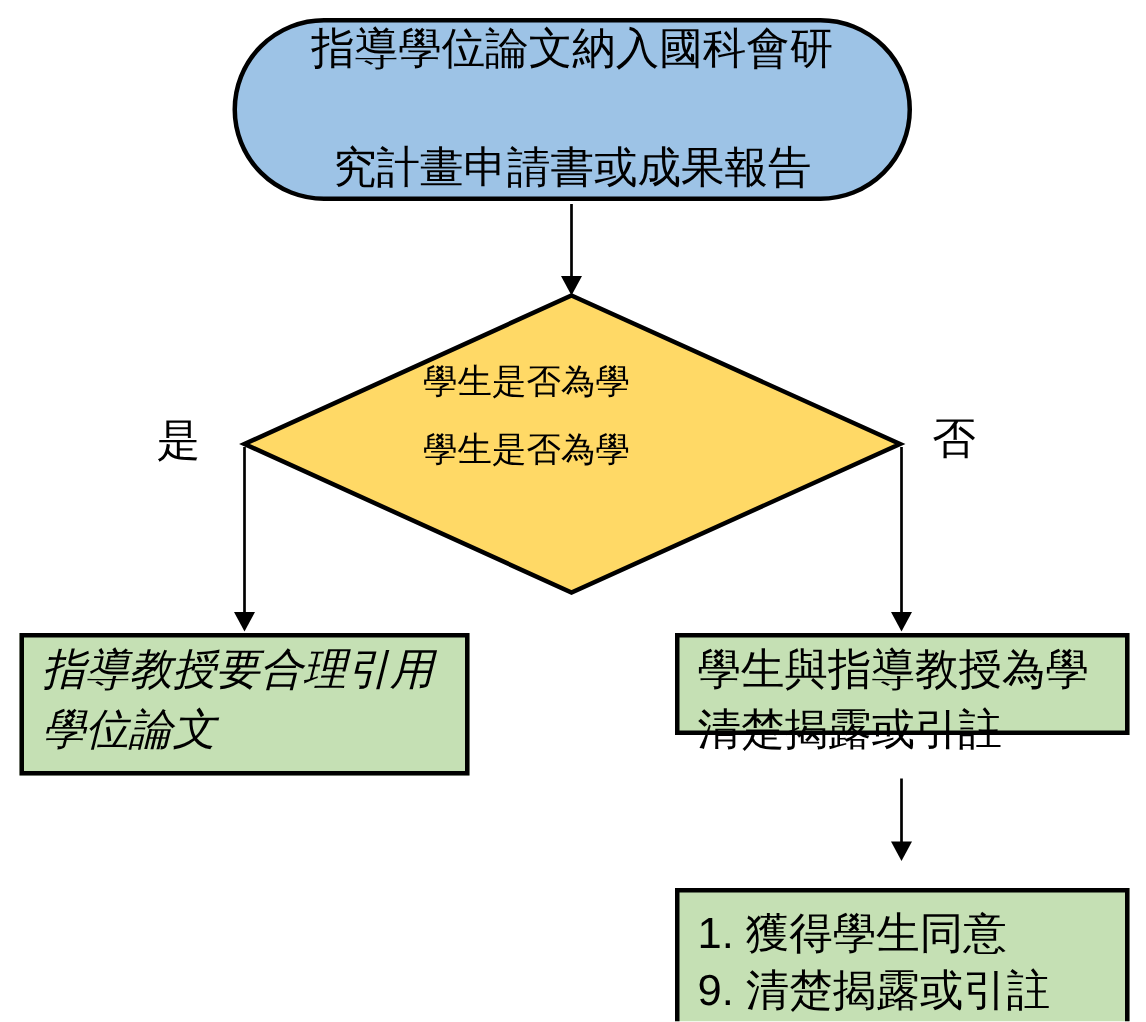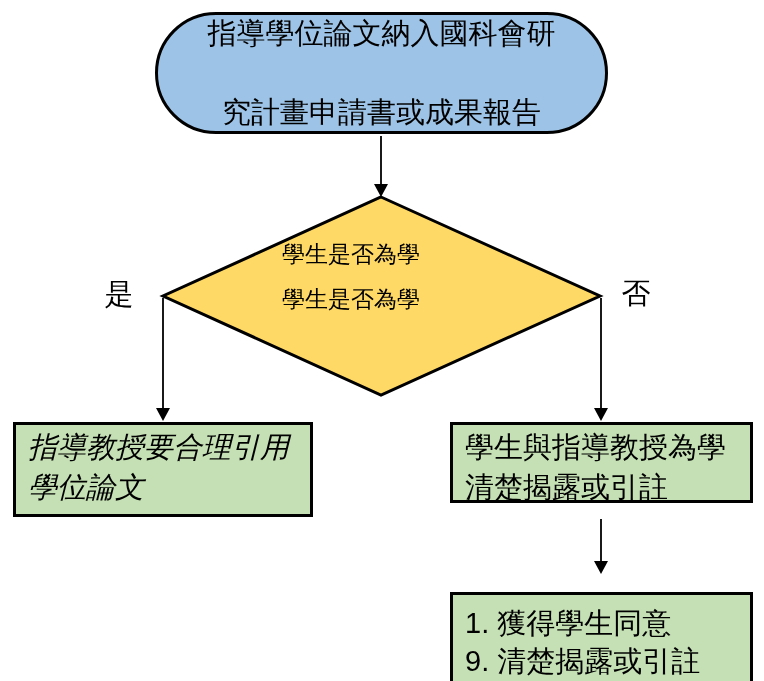--- a/index.html
+++ b/index.html
@@ -50,21 +50,21 @@
     text-align: center;
     line-height: 37px;
     gap: 42px;
   }
   .process {
     background: var(--process-fill, #c5e0b4);
     border: 3px solid var(--stroke, #000000);
     padding: 2px 6px 0 12px;
   }
   #proc-yes { left: 13px;  top: 422px; width: 300px; height: 95px; font-style: italic; }
-  #proc-no  { left: 450px; top: 422px; width: 303px; height: 81px; }
+  #proc-no  { left: 450px; top: 422px; width: 303px; height: 68px; }
   #proc-no2 { left: 450px; top: 592px; width: 303px; height: 105px; padding-top: 9px; line-height: 38px; }
   .decision-text {
     position: absolute;
     left: 282px; top: 232px;
     width: 205px;
     font-size: 23px;
     line-height: 45px;
     text-align: left;
   }
   .edge-label {

